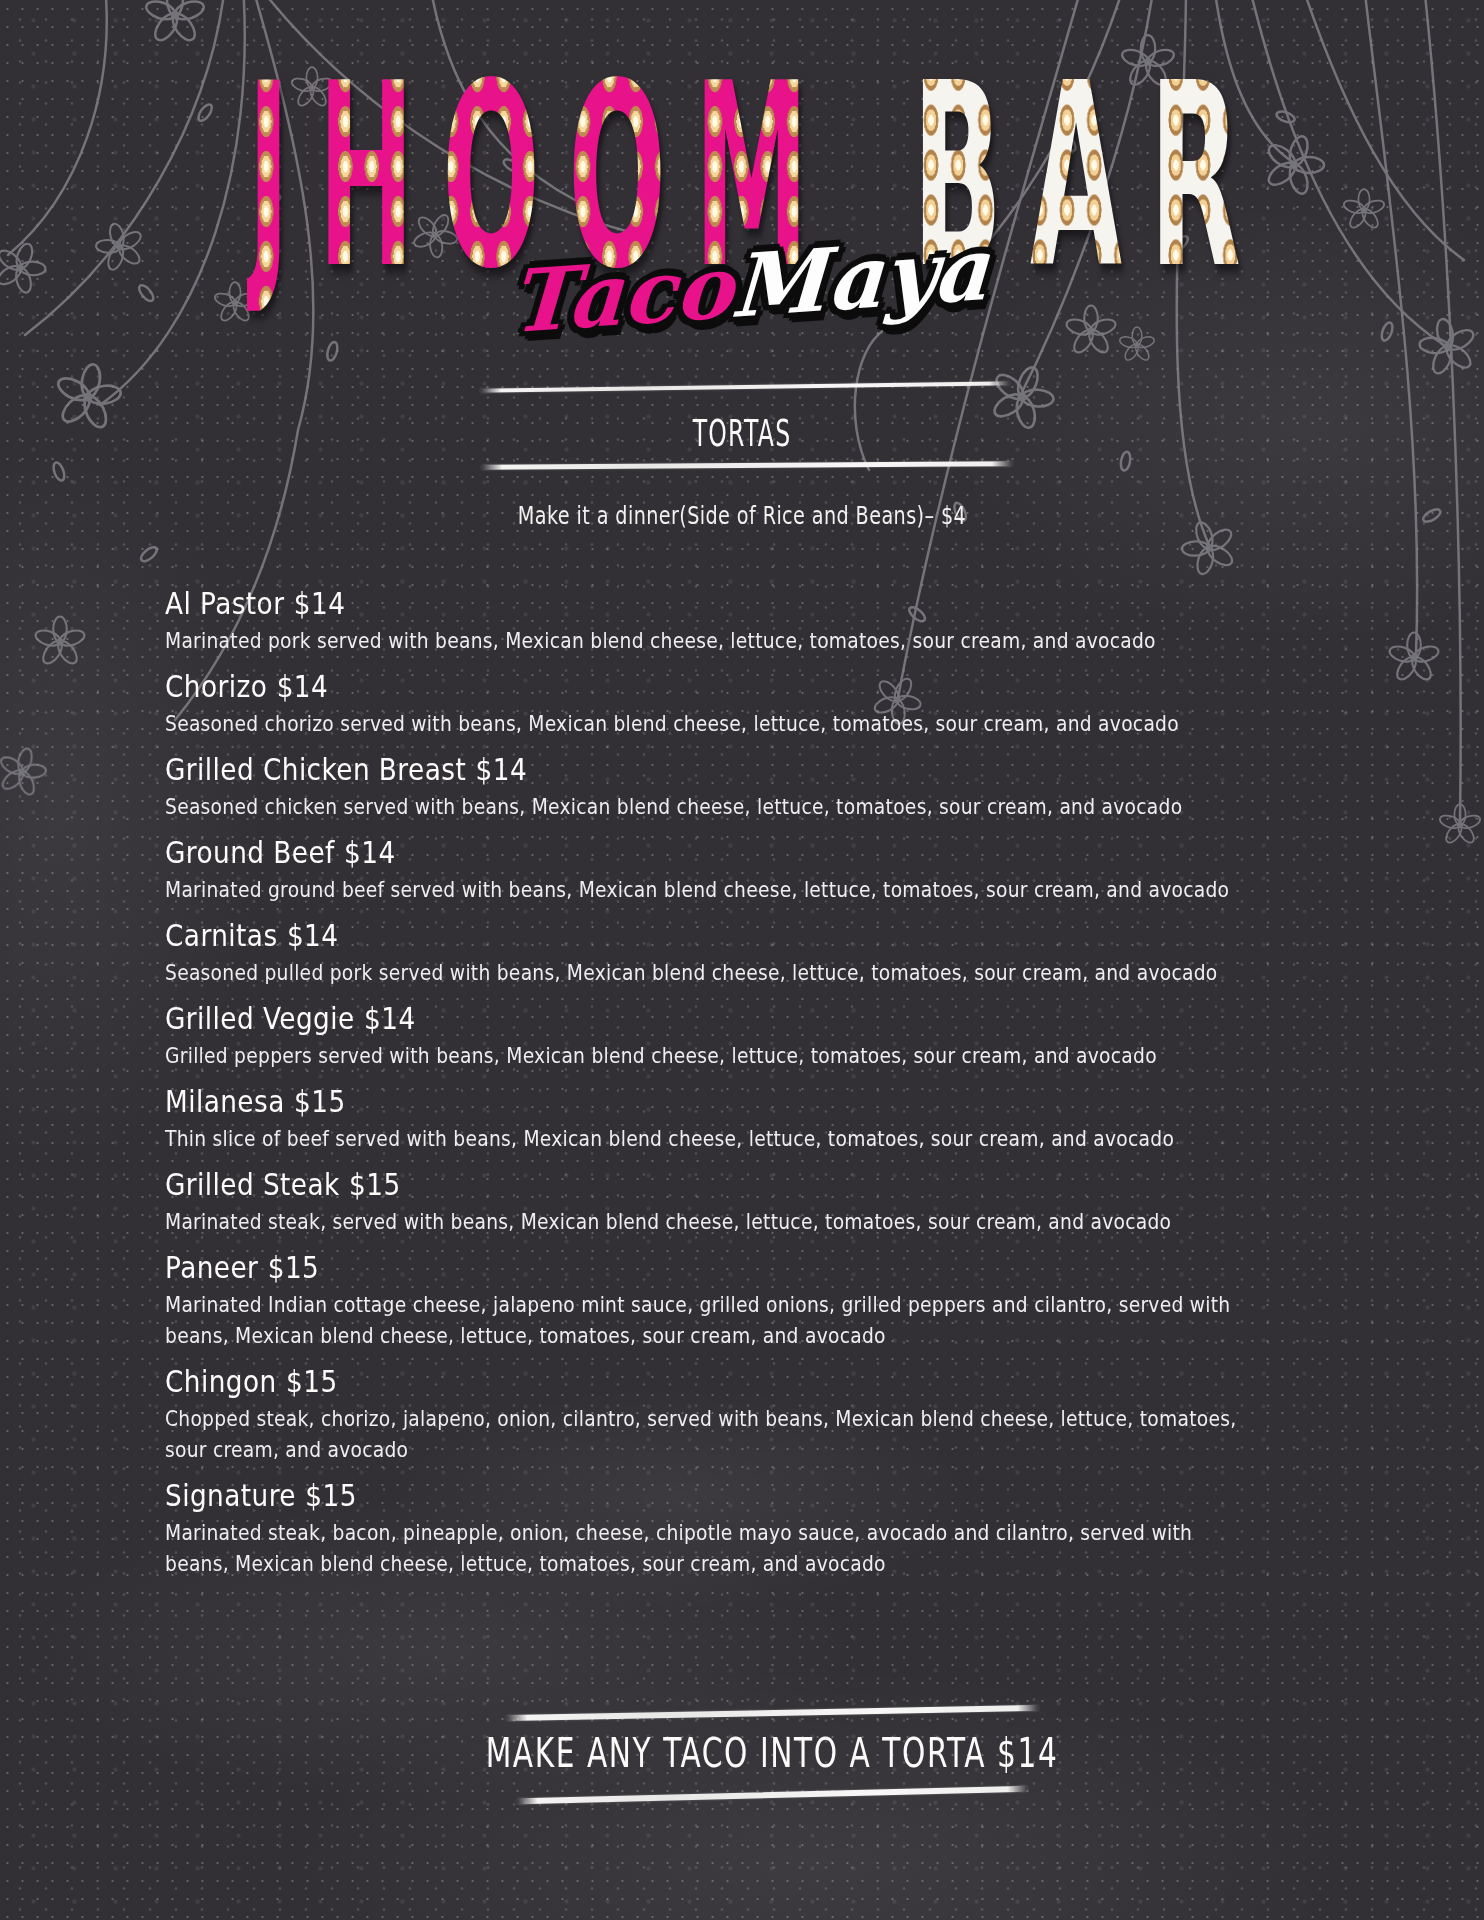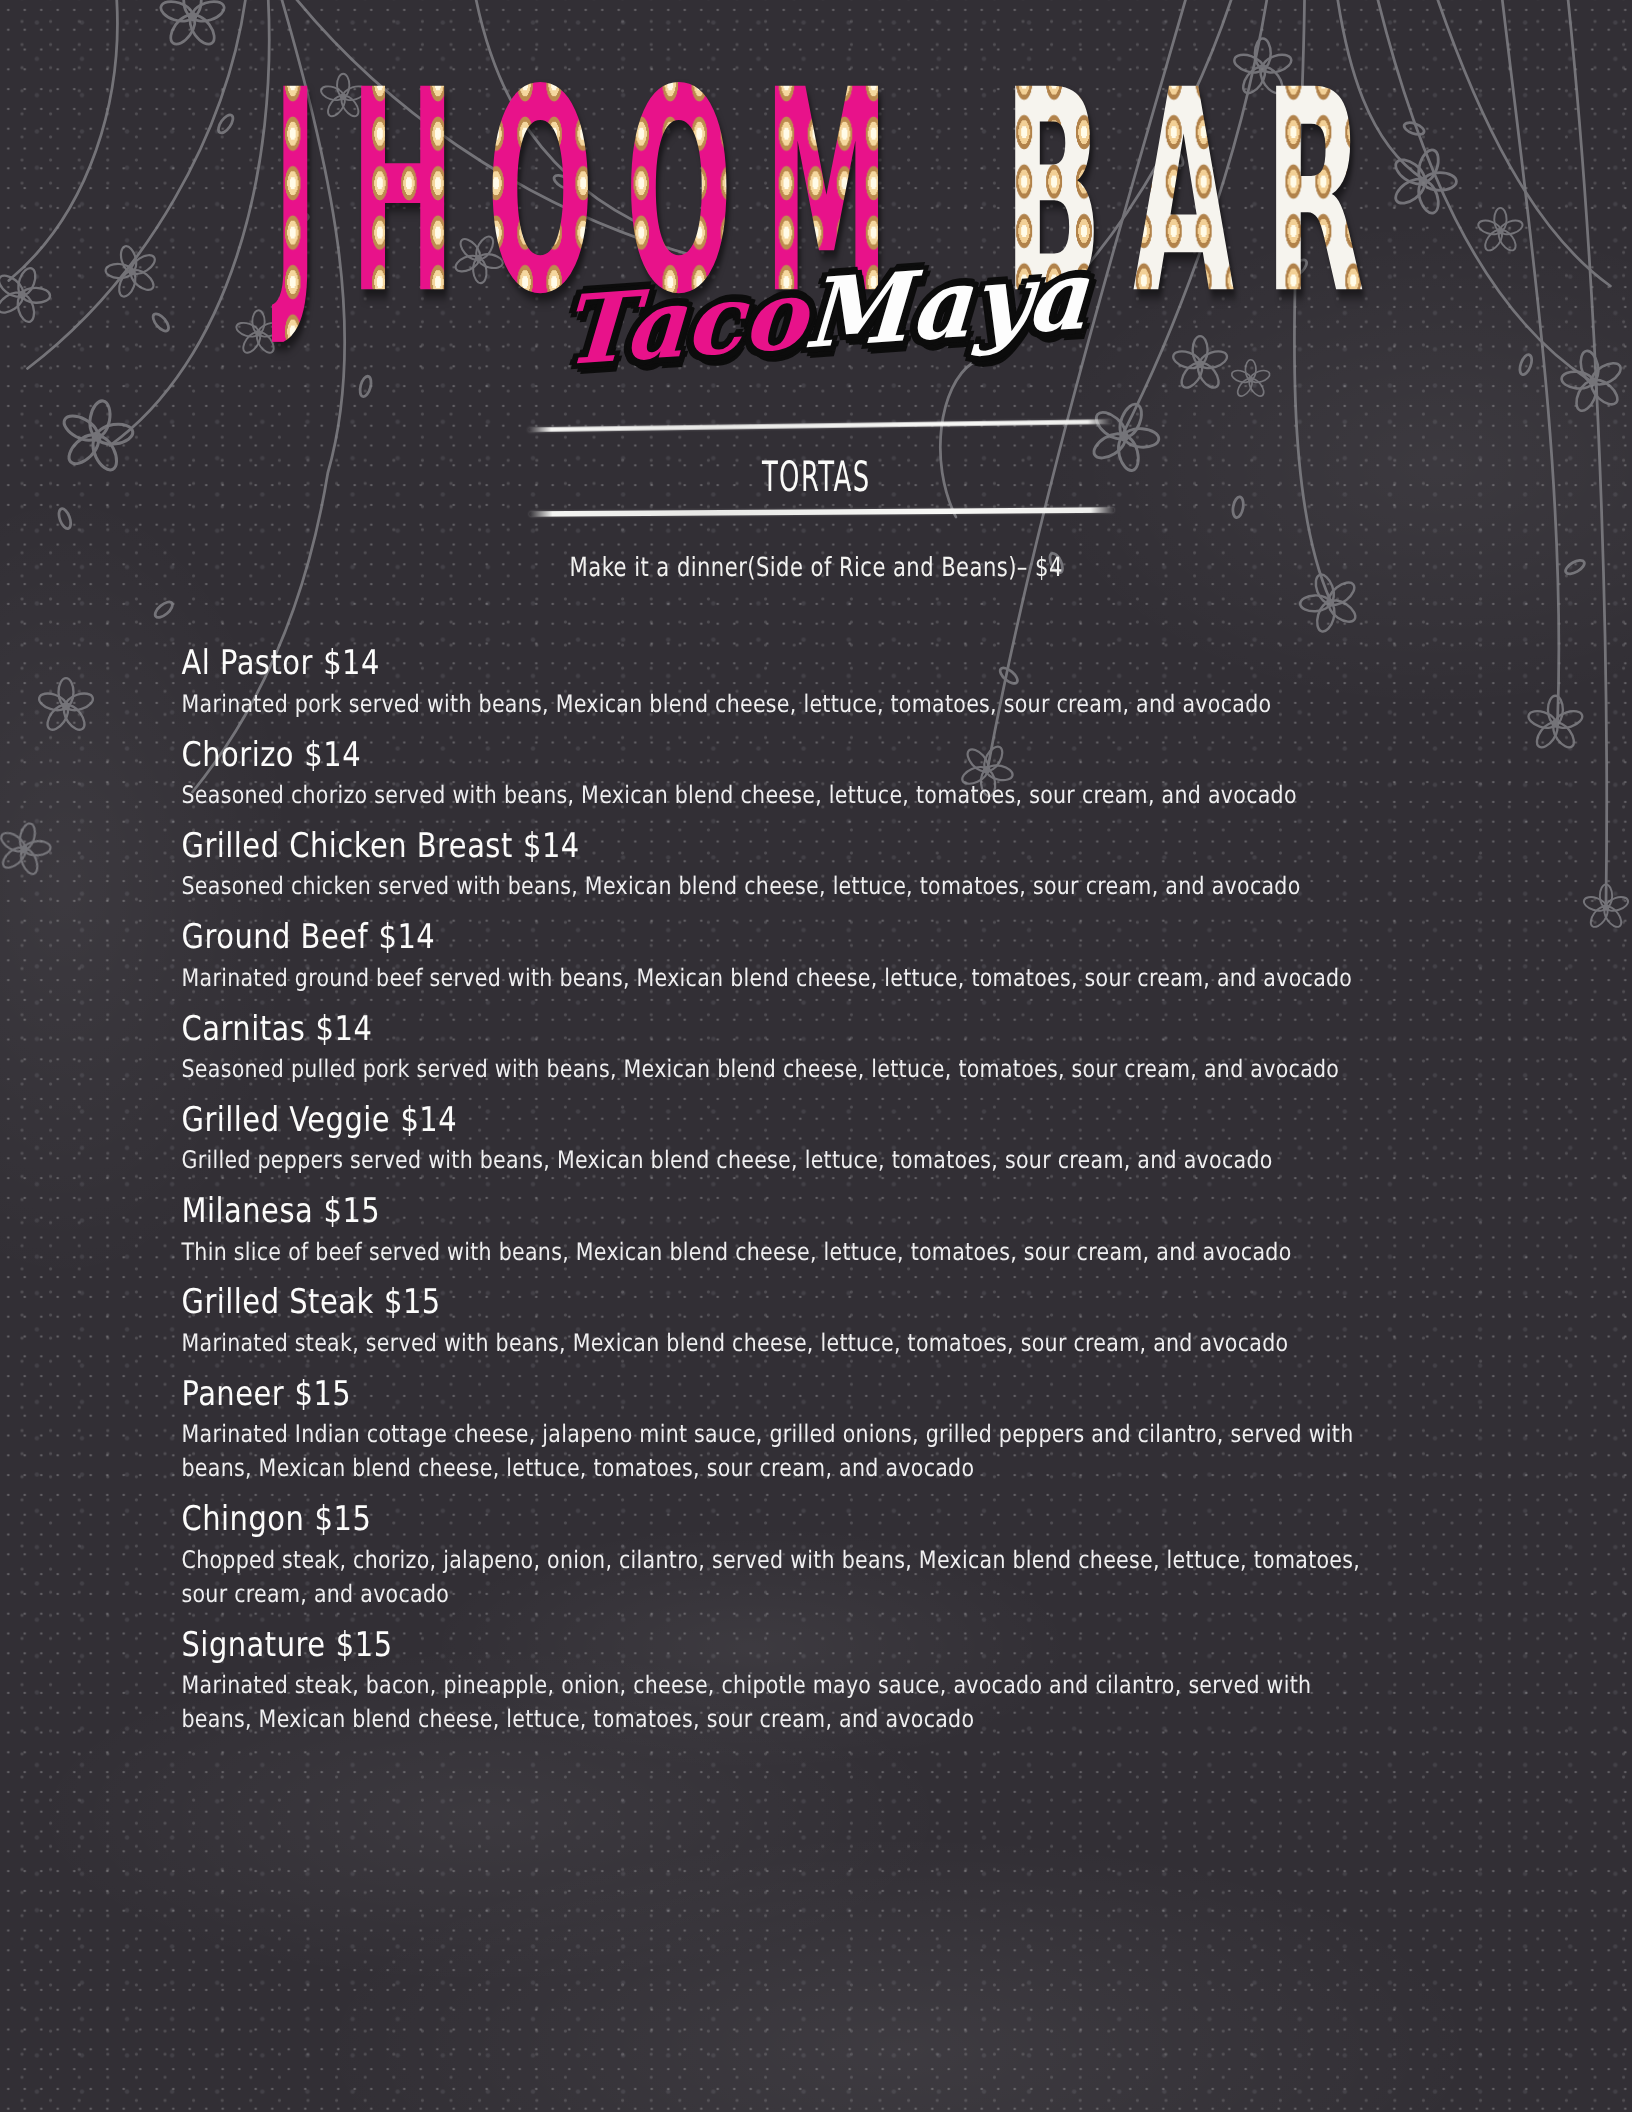--- a/index.html
+++ b/index.html
@@ -242,14 +242,19 @@
       <div class="item-desc">Chopped steak, chorizo, jalapeno, onion, cilantro, served with beans, Mexican blend cheese, lettuce, tomatoes, sour cream, and avocado</div>
     </div>
 
     <div class="item">
       <div class="item-head"><span class="item-name">Signature</span><span class="item-price">$15</span></div>
       <div class="item-desc">Marinated steak, bacon, pineapple, onion, cheese, chipotle mayo sauce, avocado and cilantro, served with beans, Mexican blend cheese, lettuce, tomatoes, sour cream, and avocado</div>
     </div>
 
   </div>
 
+  <div class="banner">
+    <div class="rule banner-rule-top"></div>
+    <div class="banner-text">MAKE ANY TACO INTO A TORTA $14</div>
+    <div class="rule banner-rule-bottom"></div>
+  </div>
 
 </div>
 
 </body></html>

